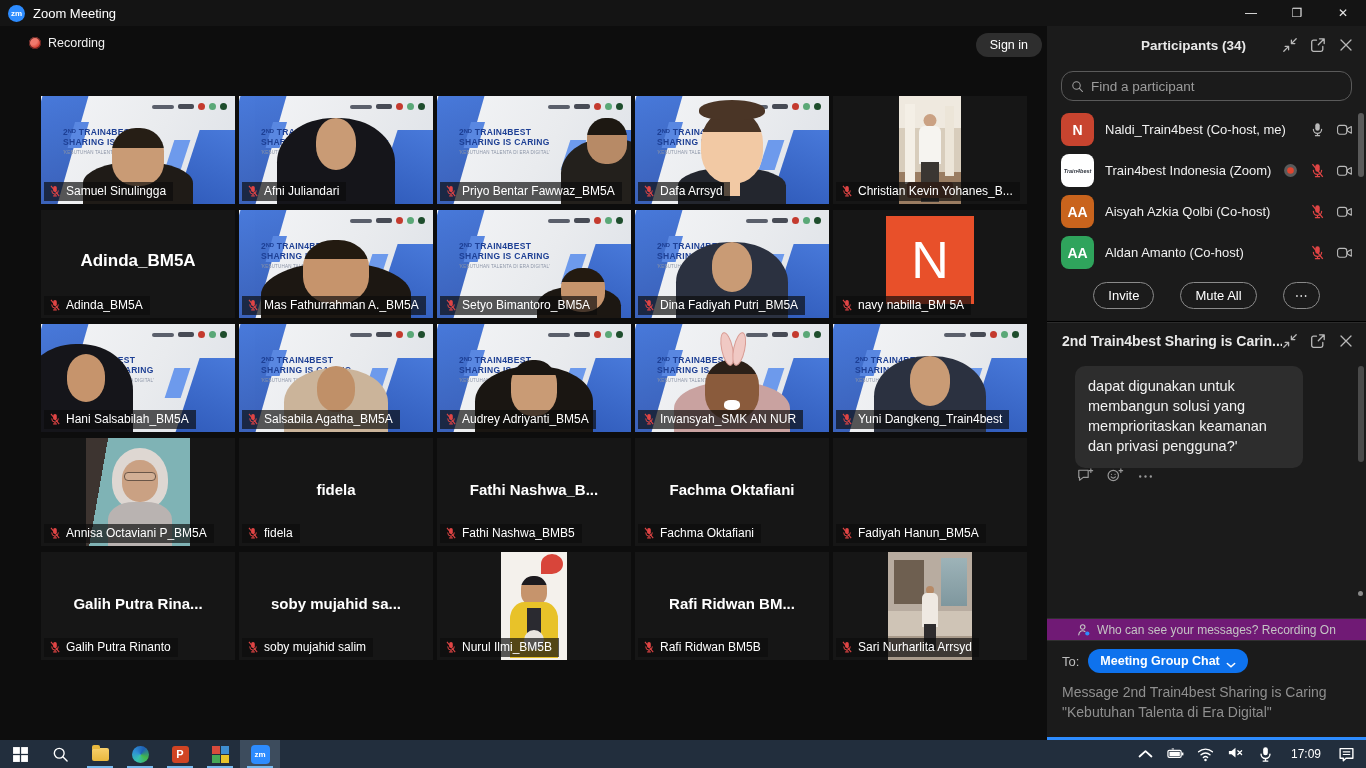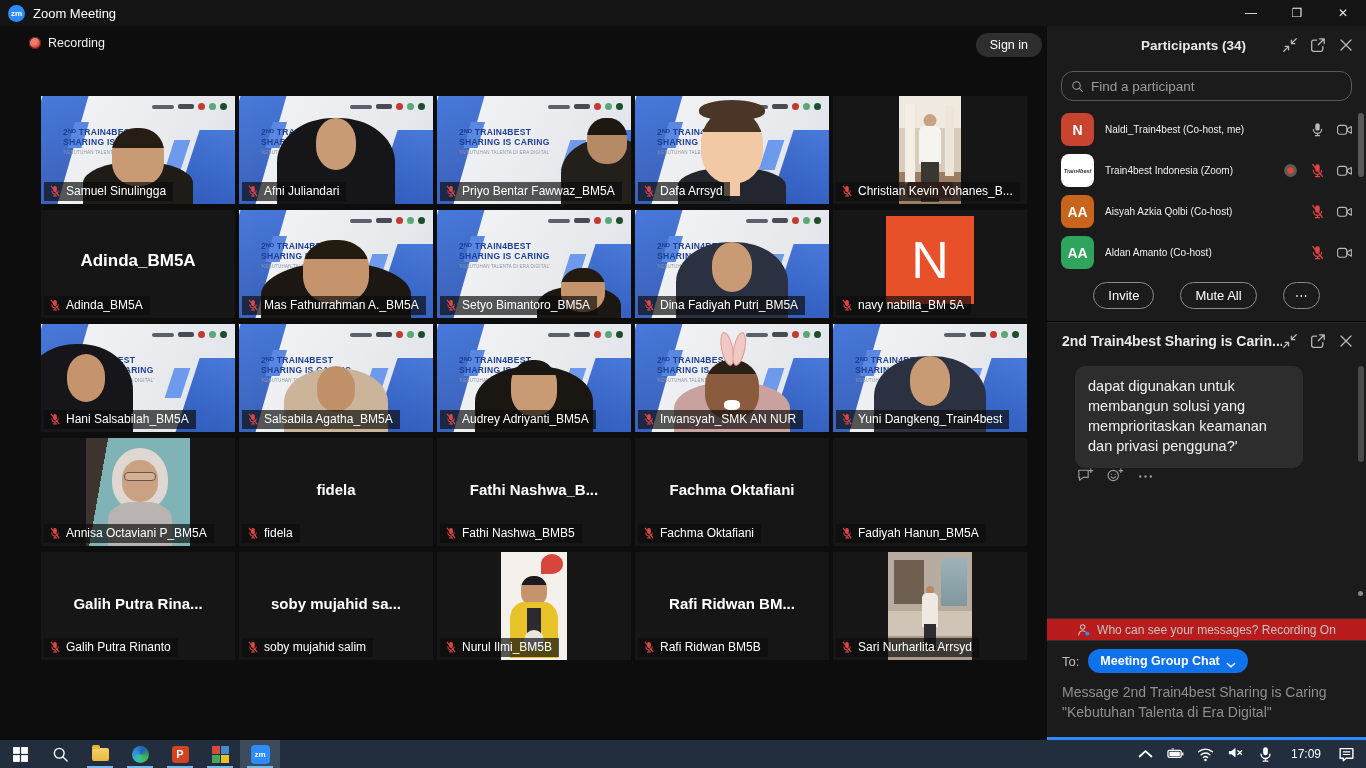--- a/index.html
+++ b/index.html
@@ -66,21 +66,21 @@
     display:flex; align-items:center; padding:0 9px; gap:7px; color:#9c9c9c; }
   .search-wrap .ic { width:14px; height:14px; }
   .search-input { background:transparent; border:none; outline:none; color:#cfcfcf; font-size:13.5px; width:100%; font-family:inherit; }
   .search-input::placeholder { color:#9c9c9c; }
 
   .plist { position:relative; }
   .prow { display:flex; align-items:center; height:41px; padding:0 14px 0 14px; gap:11px; }
   .avatar { width:33px; height:33px; border-radius:8px; display:flex; align-items:center; justify-content:center;
     color:#fff; font-weight:bold; font-size:14px; flex:0 0 auto; }
   .avatar.logo { background:#fff; color:#30353f; font-size:5.5px; font-style:italic; font-weight:bold; }
-  .pname { flex:1; font-size:10px; color:#f0f0f0; white-space:nowrap; overflow:hidden; text-overflow:ellipsis; }
+  .pname { flex:1; font-size:13px; color:#f0f0f0; white-space:nowrap; overflow:hidden; text-overflow:ellipsis; }
   .prow-icons { display:flex; align-items:center; gap:12px; color:#b9b9b9; }
   .prow-icons .ic { width:15px; height:15px; }
   .prow-icons .red { color:#e04545; }
   .pscroll { position:absolute; right:2px; top:4px; width:6px; height:64px; border-radius:3px; background:#5a5a5a; }
 
   .p-btns { display:flex; justify-content:center; gap:26px; margin-top:9px; }
   .p-btn { background:transparent; border:1px solid #8a8a8a; color:#fff; border-radius:14px;
     padding:5px 14px; font-size:13px; font-family:inherit; }
   .p-btn.more { padding:5px 11px; }
 
@@ -92,21 +92,21 @@
   .chat-body { position:relative; height:258px; }
   .bubble { position:absolute; left:28px; top:6px; width:228px; background:#2d2d2d; border-radius:10px;
     padding:10px 13px 12px; color:#f2f2f2; font-size:14.5px; line-height:1.38; }
   .bubble-acts { position:absolute; left:30px; top:108px; display:flex; gap:13px; color:#9a9a9a; }
   .bubble-acts .ic { width:17px; height:15px; }
   .chat-scroll { position:absolute; right:2px; top:6px; width:6px; height:96px; border-radius:3px; background:#4a4a4a; }
   .chat-dot { position:absolute; right:3px; top:231px; width:5px; height:5px; border-radius:50%; background:#8a8a8a; }
   .notices { position:absolute; left:0; right:0; top:136px; }
   .notice { text-align:center; color:#9a9a9a; font-size:11.5px; margin-bottom:25px; }
 
-  .privacy { height:23px; background:#b91c1c; border-top:1px solid #303030; border-bottom:1px solid #303030;
+  .privacy { height:23px; background:#701a75; border-top:1px solid #303030; border-bottom:1px solid #303030;
     display:flex; align-items:center; justify-content:center; gap:6px; color:#c4c4c4; font-size:12px; }
   .privacy .ic { width:14px; height:14px; color:#c4c4c4; }
 
   .to-row { display:flex; align-items:center; gap:9px; padding:8px 0 2px 15px; }
   .to-label { color:#bdbdbd; font-size:13px; }
   .to-pill { background:#0e72ed; color:#fff; border:none; border-radius:14px; padding:5px 12px;
     font-size:12.5px; font-weight:bold; font-family:inherit; display:flex; align-items:center; gap:6px; }
   .to-pill .ic { width:10px; height:7px; }
 
   .compose { padding:8px 18px 0 15px; color:#8f8f8f; font-size:14px; line-height:1.4; height:56px; }

